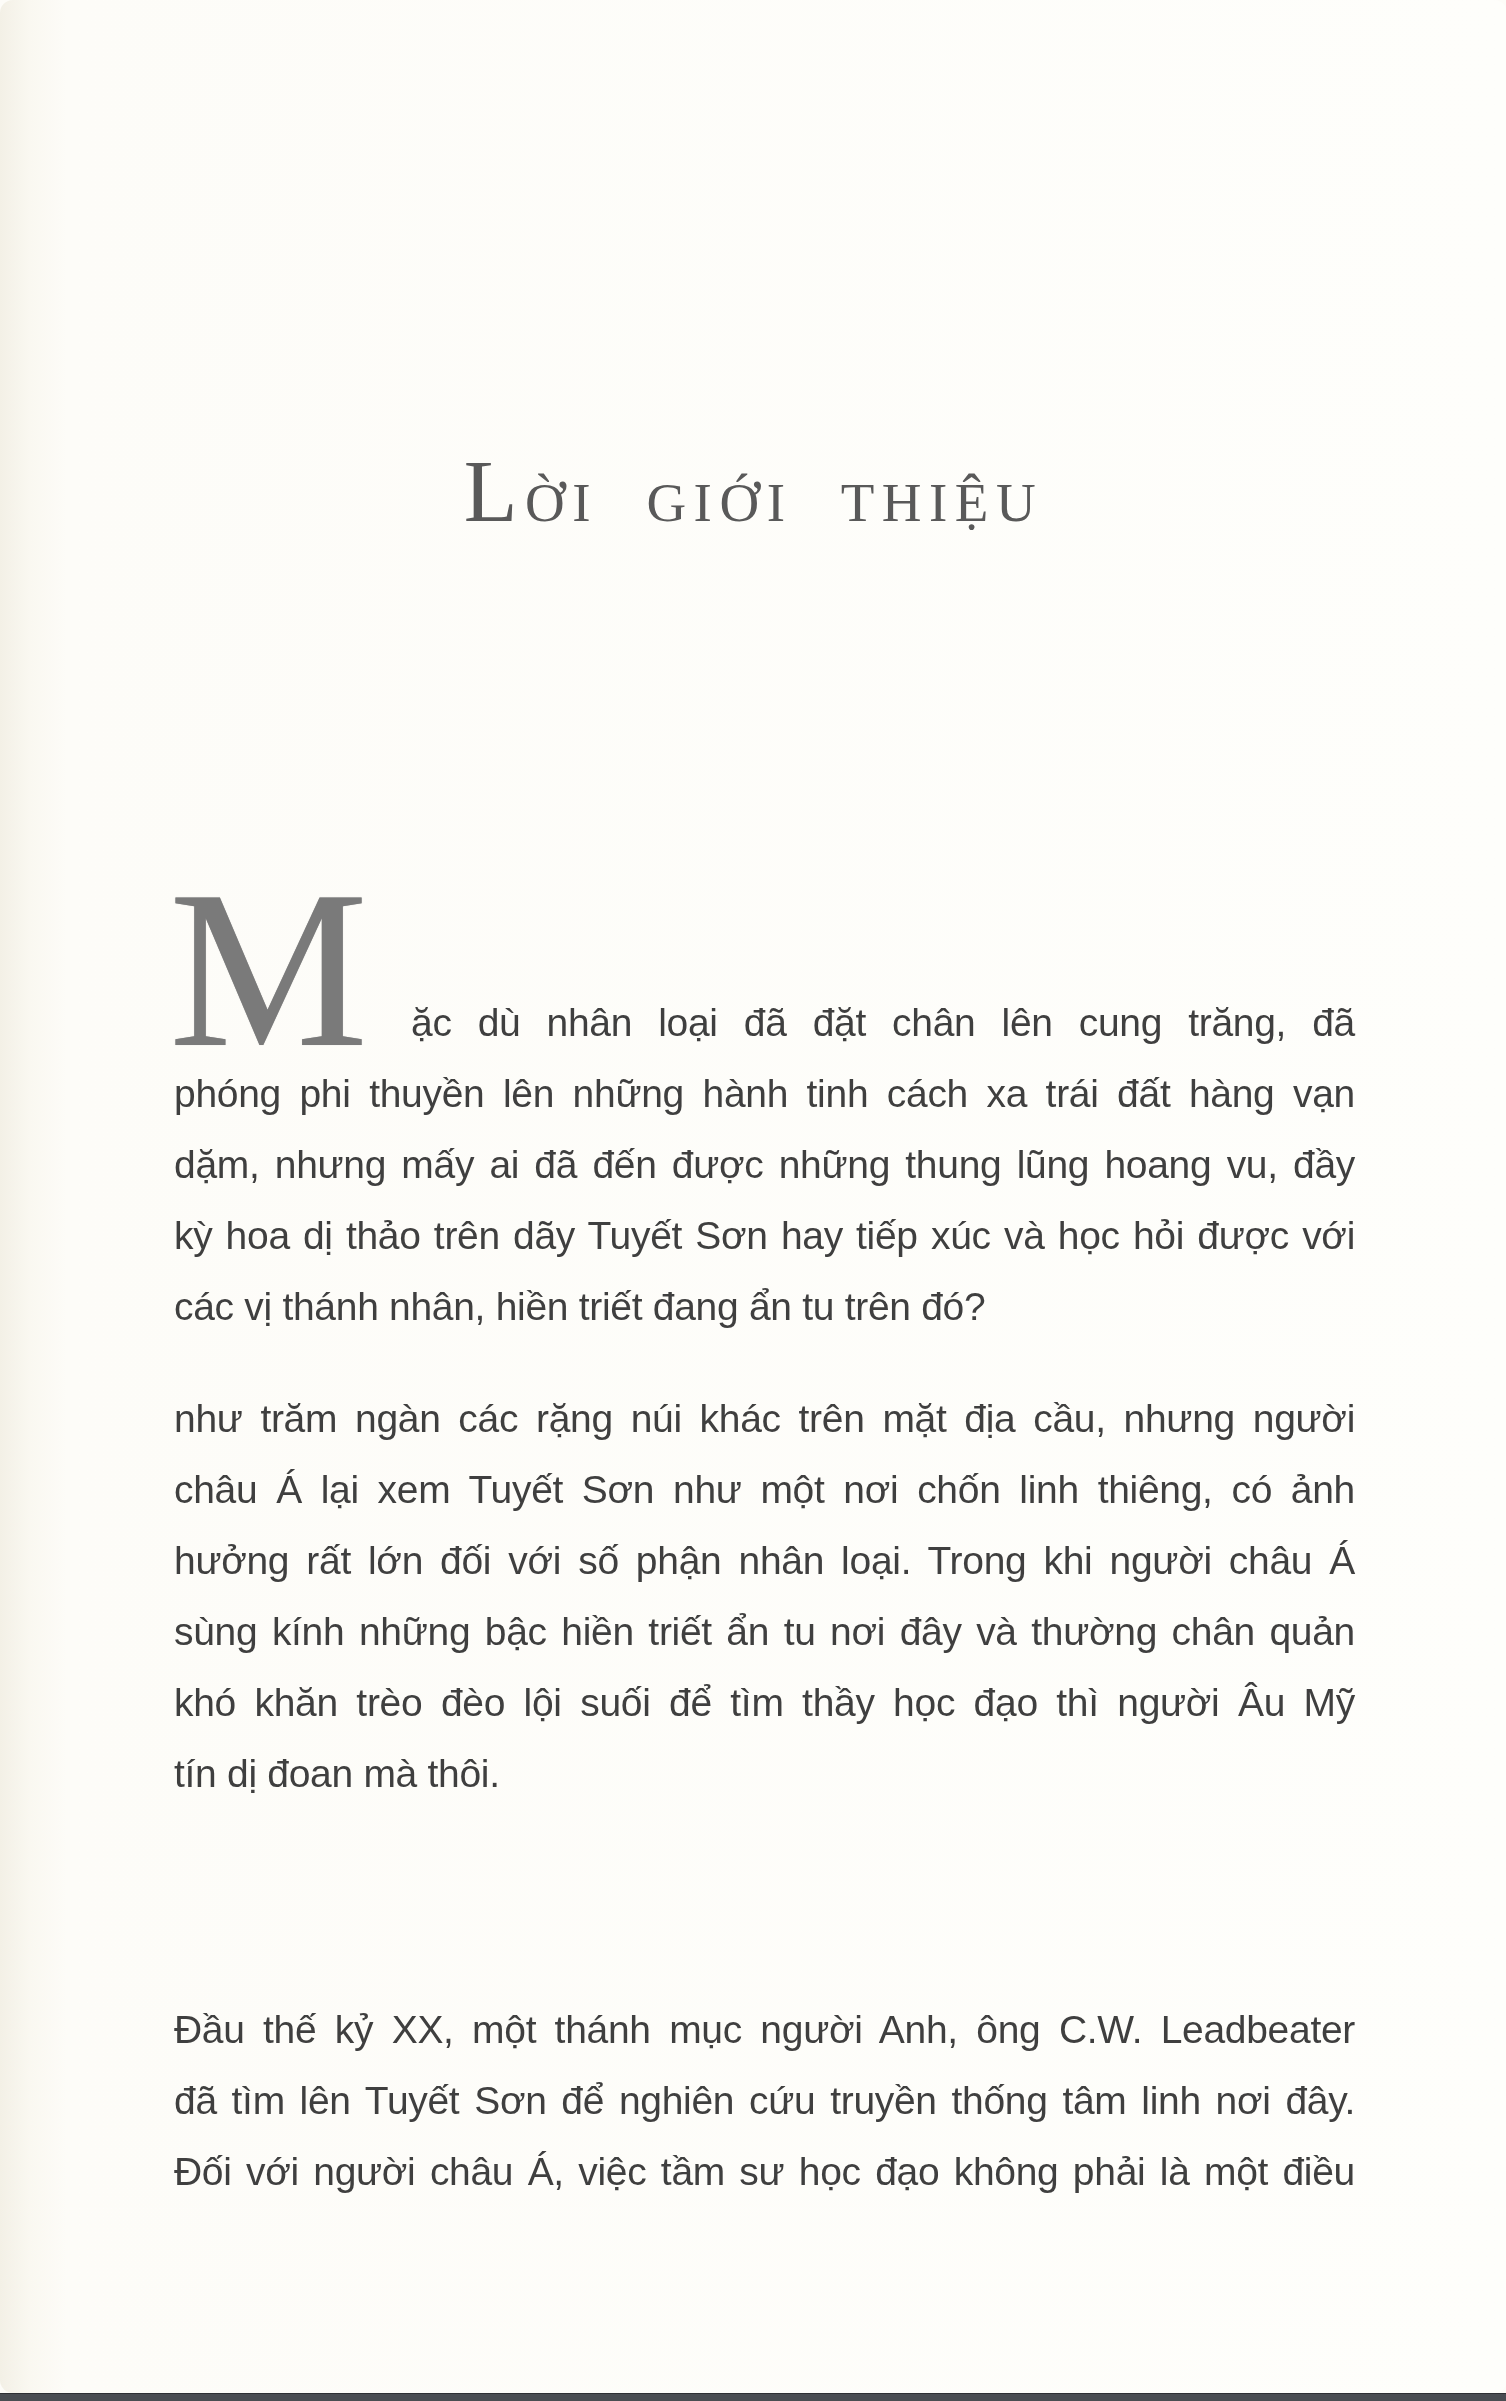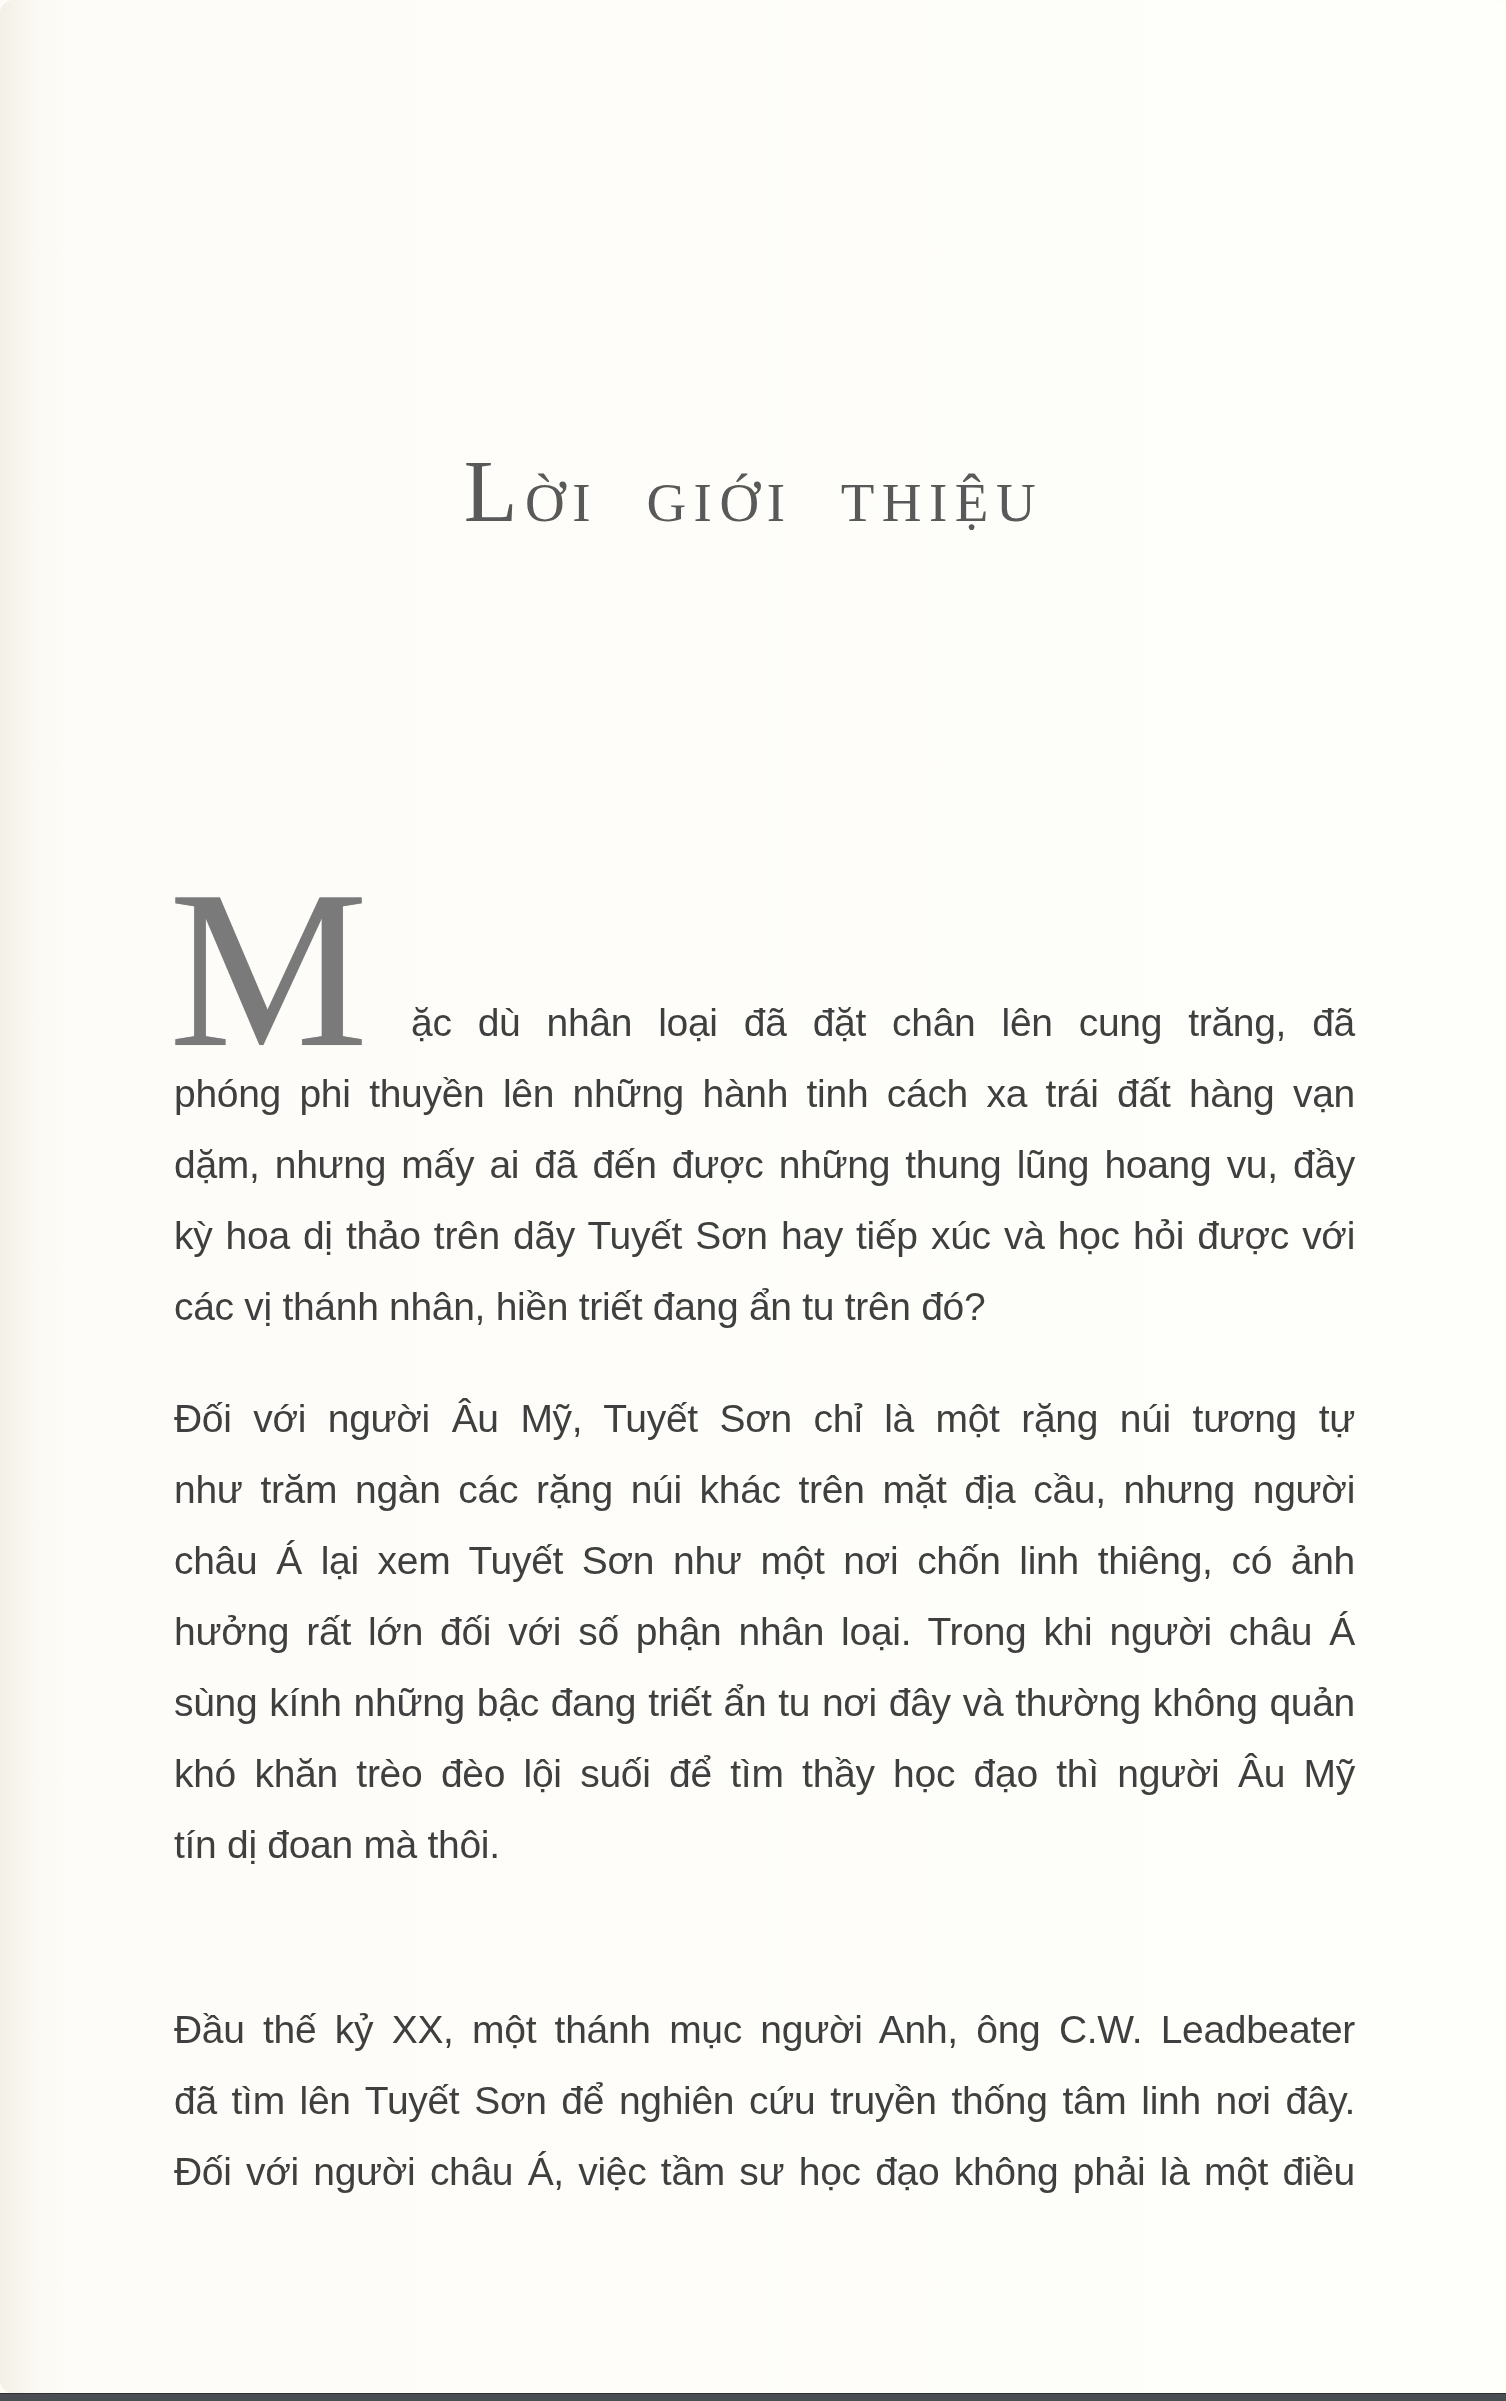--- a/index.html
+++ b/index.html
@@ -106,25 +106,24 @@
 
   <div class="body-text para" id="p1">
     <span class="line first">ặc dù nhân loại đã đặt chân lên cung trăng, đã</span>
     <span class="line">phóng phi thuyền lên những hành tinh cách xa trái đất hàng vạn</span>
     <span class="line">dặm, nhưng mấy ai đã đến được những thung lũng hoang vu, đầy</span>
     <span class="line">kỳ hoa dị thảo trên dãy Tuyết Sơn hay tiếp xúc và học hỏi được với</span>
     <span class="line last">các vị thánh nhân, hiền triết đang ẩn tu trên đó?</span>
   </div>
 
   <div class="body-text para" id="p2">
-    <span class="line" style="padding-left:0">Đối với người Âu Mỹ, Tuyết Sơn chỉ là một rặng núi tương tự</span>
     <span class="line">như trăm ngàn các rặng núi khác trên mặt địa cầu, nhưng người</span>
     <span class="line">châu Á lại xem Tuyết Sơn như một nơi chốn linh thiêng, có ảnh</span>
     <span class="line">hưởng rất lớn đối với số phận nhân loại. Trong khi người châu Á</span>
-    <span class="line">sùng kính những bậc đang triết ẩn tu nơi đây và thường không quản</span>
+    <span class="line">sùng kính những bậc hiền triết ẩn tu nơi đây và thường chân quản</span>
     <span class="line">khó khăn trèo đèo lội suối để tìm thầy học đạo thì người Âu Mỹ</span>
     <span class="line last">tín dị đoan mà thôi.</span>
   </div>
 
   <div class="body-text para" id="p3">
     <span class="line">Đầu thế kỷ XX, một thánh mục người Anh, ông C.W. Leadbeater</span>
     <span class="line">đã tìm lên Tuyết Sơn để nghiên cứu truyền thống tâm linh nơi đây.</span>
     <span class="line">Đối với người châu Á, việc tầm sư học đạo không phải là một điều</span>
   </div>
 

